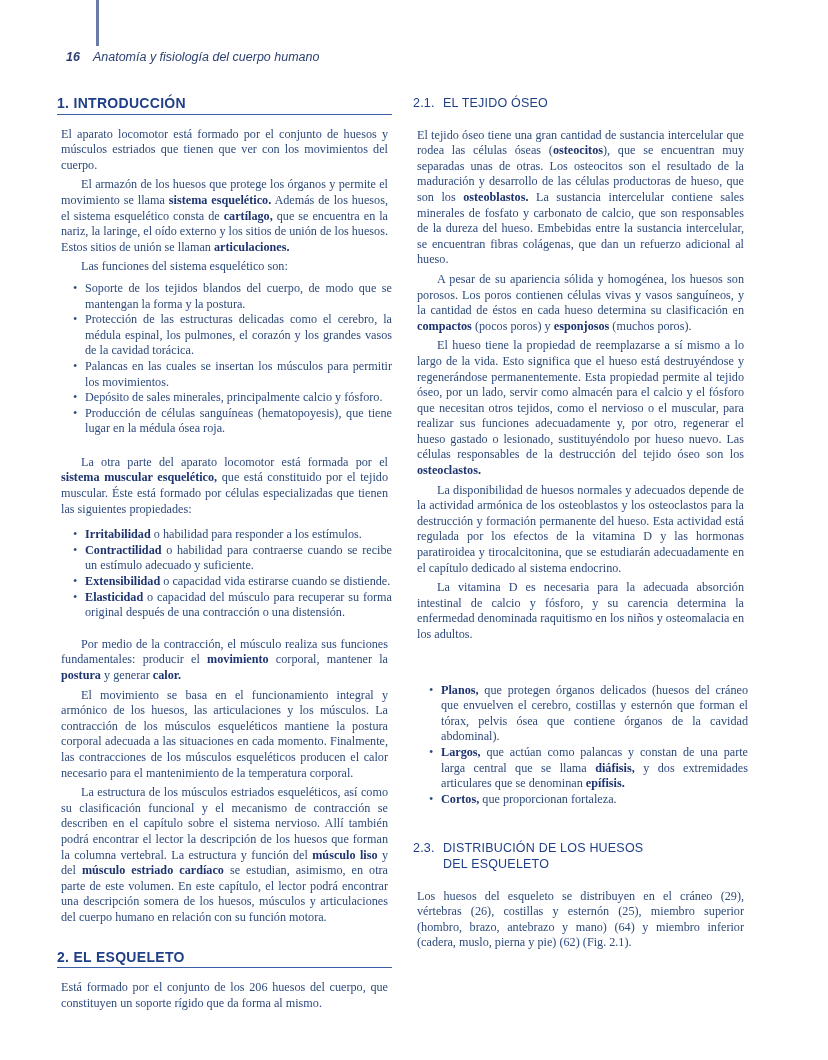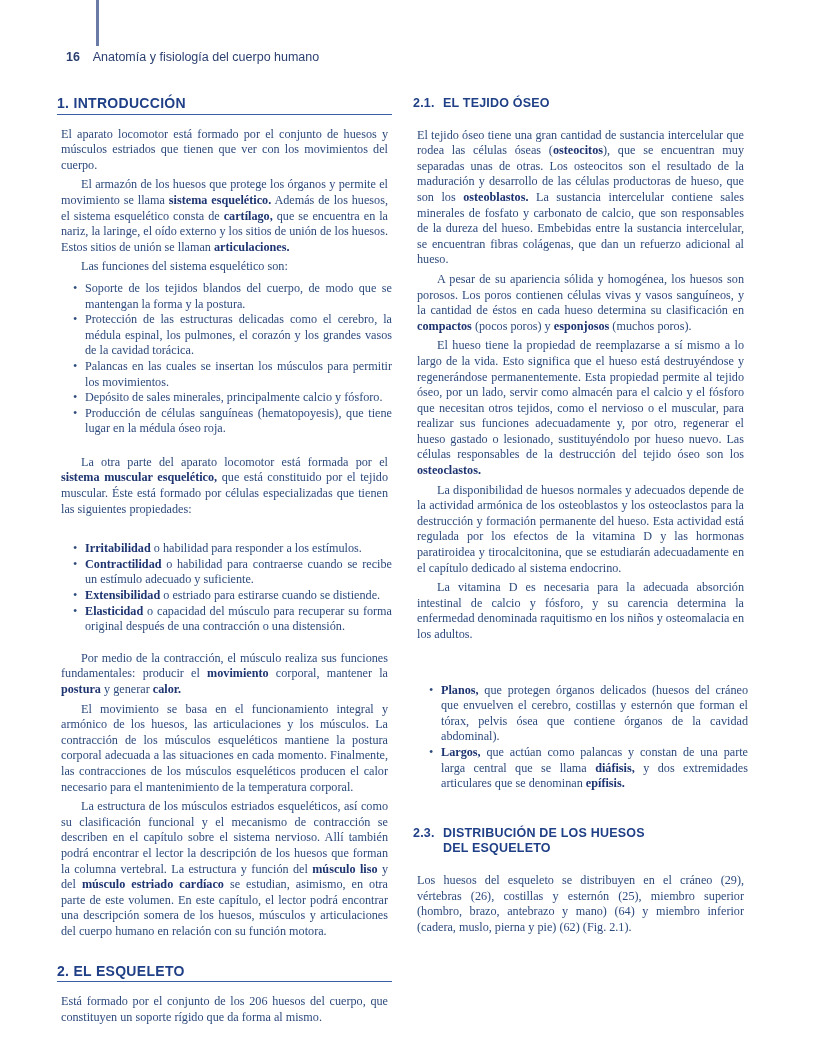--- a/index.html
+++ b/index.html
@@ -1,24 +1,24 @@
 <!DOCTYPE html>
 <html><head>
 <meta charset="utf-8">
 <style>
   html, body { margin: 0; padding: 0; background: #ffffff; }
   body { width: 828px; height: 1060px; position: relative; overflow: hidden; font-family: "Liberation Serif", serif; color: #2d4a7c; }
   .page-bar { position: absolute; left: 96px; top: 0; width: 3px; height: 46px; background: #6b7ba8; }
-  .running-head { position: absolute; left: 66px; top: 50px; font-family: "Liberation Sans", sans-serif; font-size: 12.5px; color: #2b3f70; white-space: nowrap; }
+  .running-head { position: absolute; left: 66px; top: 50px; font-family: "Liberation Sans", sans-serif; font-size: 12.5px; color: #2b3f70; white-space: nowrap; font-style: italic; }
   .running-head .pnum { font-weight: bold; margin-right: 10px; }
   .col { position: absolute; top: 96px; width: 335px; font-size: 12.2px; line-height: 15.6px; text-align: justify; }
   .col.left { left: 57px; }
   .col.right { left: 413px; }
   .h1 { font-family: "Liberation Sans", sans-serif; font-weight: bold; font-size: 14px; color: #1f3f86; letter-spacing: 0.3px; border-bottom: 1.5px solid #3a5fa8; padding-bottom: 2px; margin: 0 0 12px 0; }
-  .h2 { font-family: "Liberation Sans", sans-serif; font-weight: bold; font-size: 12.5px; color: #1f3f86; letter-spacing: 0.2px; margin: 0 0 10px 0; }
+  .h2 { font-family: "Liberation Sans", sans-serif; font-weight: normal; font-size: 12.5px; color: #1f3f86; letter-spacing: 0.2px; margin: 0 0 10px 0; }
   .h2 .num { display: inline-block; width: 30px; }
   .h2 .cont { padding-left: 30px; display: block; }
   p { margin: 4px; }
   p.ind { text-indent: 20px; }
   .gap { height: 10px; }
   ul { list-style: none; margin: 6px 0 8px 0; padding: 0 0 0 18px; }
   ul li { position: relative; padding-left: 10px; margin: 0; }
   ul li::before { content: "•"; position: absolute; left: -2px; top: 0; }
   b { color: #1d3470; }
 </style>
@@ -34,28 +34,28 @@
 <div class="col left">
   <div class="h1">1. INTRODUCCIÓN</div>
   <p>El aparato locomotor está formado por el conjunto de huesos y músculos estriados que tienen que ver con los movimientos del cuerpo.</p>
   <p class="ind"><span>El armazón de los huesos que protege los órganos y permite el movimiento se llama </span><b>sistema esquelético.</b><span> Además de los huesos, el sistema esquelético consta de </span><b>cartílago,</b><span> que se encuentra en la nariz, la laringe, el oído externo y los sitios de unión de los huesos. Estos sitios de unión se llaman </span><b>articulaciones.</b></p>
   <p class="ind">Las funciones del sistema esquelético son:</p>
   <ul>
     <li>Soporte de los tejidos blandos del cuerpo, de modo que se mantengan la forma y la postura.</li>
     <li>Protección de las estructuras delicadas como el cerebro, la médula espinal, los pulmones, el corazón y los grandes vasos de la cavidad torácica.</li>
     <li>Palancas en las cuales se insertan los músculos para permitir los movimientos.</li>
     <li>Depósito de sales minerales, principalmente calcio y fósforo.</li>
-    <li>Producción de células sanguíneas (hematopoyesis), que tiene lugar en la médula óseo roja.</li>
+    <li>Producción de células sanguíneas (hematopoyesis), que tiene lugar en la médula ósea roja.</li>
   </ul>
   <div class="gap" style="height:6px"></div>
   <p class="ind"><span>La otra parte del aparato locomotor está formada por el </span><b>sistema muscular esquelético,</b><span> que está constituido por el tejido muscular. Éste está formado por células especializadas que tienen las siguientes propiedades:</span></p>
-  <ul style="margin-top:24px">
+  <ul style="margin-top:10px">
     <li><b>Irritabilidad</b><span> o habilidad para responder a los estímulos.</span></li>
     <li><b>Contractilidad</b><span> o habilidad para contraerse cuando se recibe un estímulo adecuado y suficiente.</span></li>
-    <li><b>Extensibilidad</b><span> o estriado para estirarse cuando se distiende.</span></li>
+    <li><b>Extensibilidad</b><span> o capacidad vida estirarse cuando se distiende.</span></li>
     <li><b>Elasticidad</b><span> o capacidad del músculo para recuperar su forma original después de una contracción o una distensión.</span></li>
   </ul>
   <div class="gap" style="height:4px"></div>
   <p class="ind"><span>Por medio de la contracción, el músculo realiza sus funciones fundamentales: producir el </span><b>movimiento</b><span> corporal, mantener la </span><b>postura</b><span> y generar </span><b>calor.</b></p>
   <p class="ind">El movimiento se basa en el funcionamiento integral y armónico de los huesos, las articulaciones y los músculos. La contracción de los músculos esqueléticos mantiene la postura corporal adecuada a las situaciones en cada momento. Finalmente, las contracciones de los músculos esqueléticos producen el calor necesario para el mantenimiento de la temperatura corporal.</p>
   <p class="ind"><span>La estructura de los músculos estriados esqueléticos, así como su clasificación funcional y el mecanismo de contracción se describen en el capítulo sobre el sistema nervioso. Allí también podrá encontrar el lector la descripción de los huesos que forman la columna vertebral. La estructura y función del </span><b>músculo liso</b><span> y del </span><b>músculo estriado cardíaco</b><span> se estudian, asimismo, en otra parte de este volumen. En este capítulo, el lector podrá encontrar una descripción somera de los huesos, músculos y articulaciones del cuerpo humano en relación con su función motora.</span></p>
   <div class="gap" style="height:20px"></div>
   <div class="h1">2. EL ESQUELETO</div>
   <p>Está formado por el conjunto de los 206 huesos del cuerpo, que constituyen un soporte rígido que da forma al mismo.</p>
 </div>
@@ -66,19 +66,20 @@
   <p><span>El tejido óseo tiene una gran cantidad de sustancia intercelular que rodea las células óseas (</span><b>osteocitos</b><span>), que se encuentran muy separadas unas de otras. Los osteocitos son el resultado de la maduración y desarrollo de las células productoras de hueso, que son los </span><b>osteoblastos.</b><span> La sustancia intercelular contiene sales minerales de fosfato y carbonato de calcio, que son responsables de la dureza del hueso. Embebidas entre la sustancia intercelular, se encuentran fibras colágenas, que dan un refuerzo adicional al hueso.</span></p>
   <p class="ind"><span>A pesar de su apariencia sólida y homogénea, los huesos son porosos. Los poros contienen células vivas y vasos sanguíneos, y la cantidad de éstos en cada hueso determina su clasificación en </span><b>compactos</b><span> (pocos poros) y </span><b>esponjosos</b><span> (muchos poros).</span></p>
   <p class="ind"><span>El hueso tiene la propiedad de reemplazarse a sí mismo a lo largo de la vida. Esto significa que el hueso está destruyéndose y regenerándose permanentemente. Esta propiedad permite al tejido óseo, por un lado, servir como almacén para el calcio y el fósforo que necesitan otros tejidos, como el nervioso o el muscular, para realizar sus funciones adecuadamente y, por otro, regenerar el hueso gastado o lesionado, sustituyéndolo por hueso nuevo. Las células responsables de la destrucción del tejido óseo son los </span><b>osteoclastos.</b></p>
   <p class="ind">La disponibilidad de huesos normales y adecuados depende de la actividad armónica de los osteoblastos y los osteoclastos para la destrucción y formación permanente del hueso. Esta actividad está regulada por los efectos de la vitamina D y las hormonas paratiroidea y tirocalcitonina, que se estudiarán adecuadamente en el capítulo dedicado al sistema endocrino.</p>
   <p class="ind">La vitamina D es necesaria para la adecuada absorción intestinal de calcio y fósforo, y su carencia determina la enfermedad denominada raquitismo en los niños y osteomalacia en los adultos.</p>
   <div class="gap" style="height:22px"></div>
   <div class="gap" style="height:2px"></div>
   <ul style="margin-top:12px">
     <li><b>Planos,</b><span> que protegen órganos delicados (huesos del cráneo que envuelven el cerebro, costillas y esternón que forman el tórax, pelvis ósea que contiene órganos de la cavidad abdominal).</span></li>
     <li><b>Largos,</b><span> que actúan como palancas y constan de una parte larga central que se llama </span><b>diáfisis,</b><span> y dos extremidades articulares que se denominan </span><b>epífisis.</b></li>
+    <li><b>Cortos,</b><span> que proporcionan fortaleza.</span></li>
   </ul>
   <div class="gap" style="height:4px"></div>
   <div class="gap" style="height:22px"></div>
   <div class="h2"><span class="num">2.3.</span><span>DISTRIBUCIÓN DE LOS HUESOS</span><span class="cont">DEL ESQUELETO</span></div>
   <div class="gap" style="height:2px"></div>
   <p>Los huesos del esqueleto se distribuyen en el cráneo (29), vértebras (26), costillas y esternón (25), miembro superior (hombro, brazo, antebrazo y mano) (64) y miembro inferior (cadera, muslo, pierna y pie) (62) (Fig. 2.1).</p>
 </div>
 
 </body></html>

